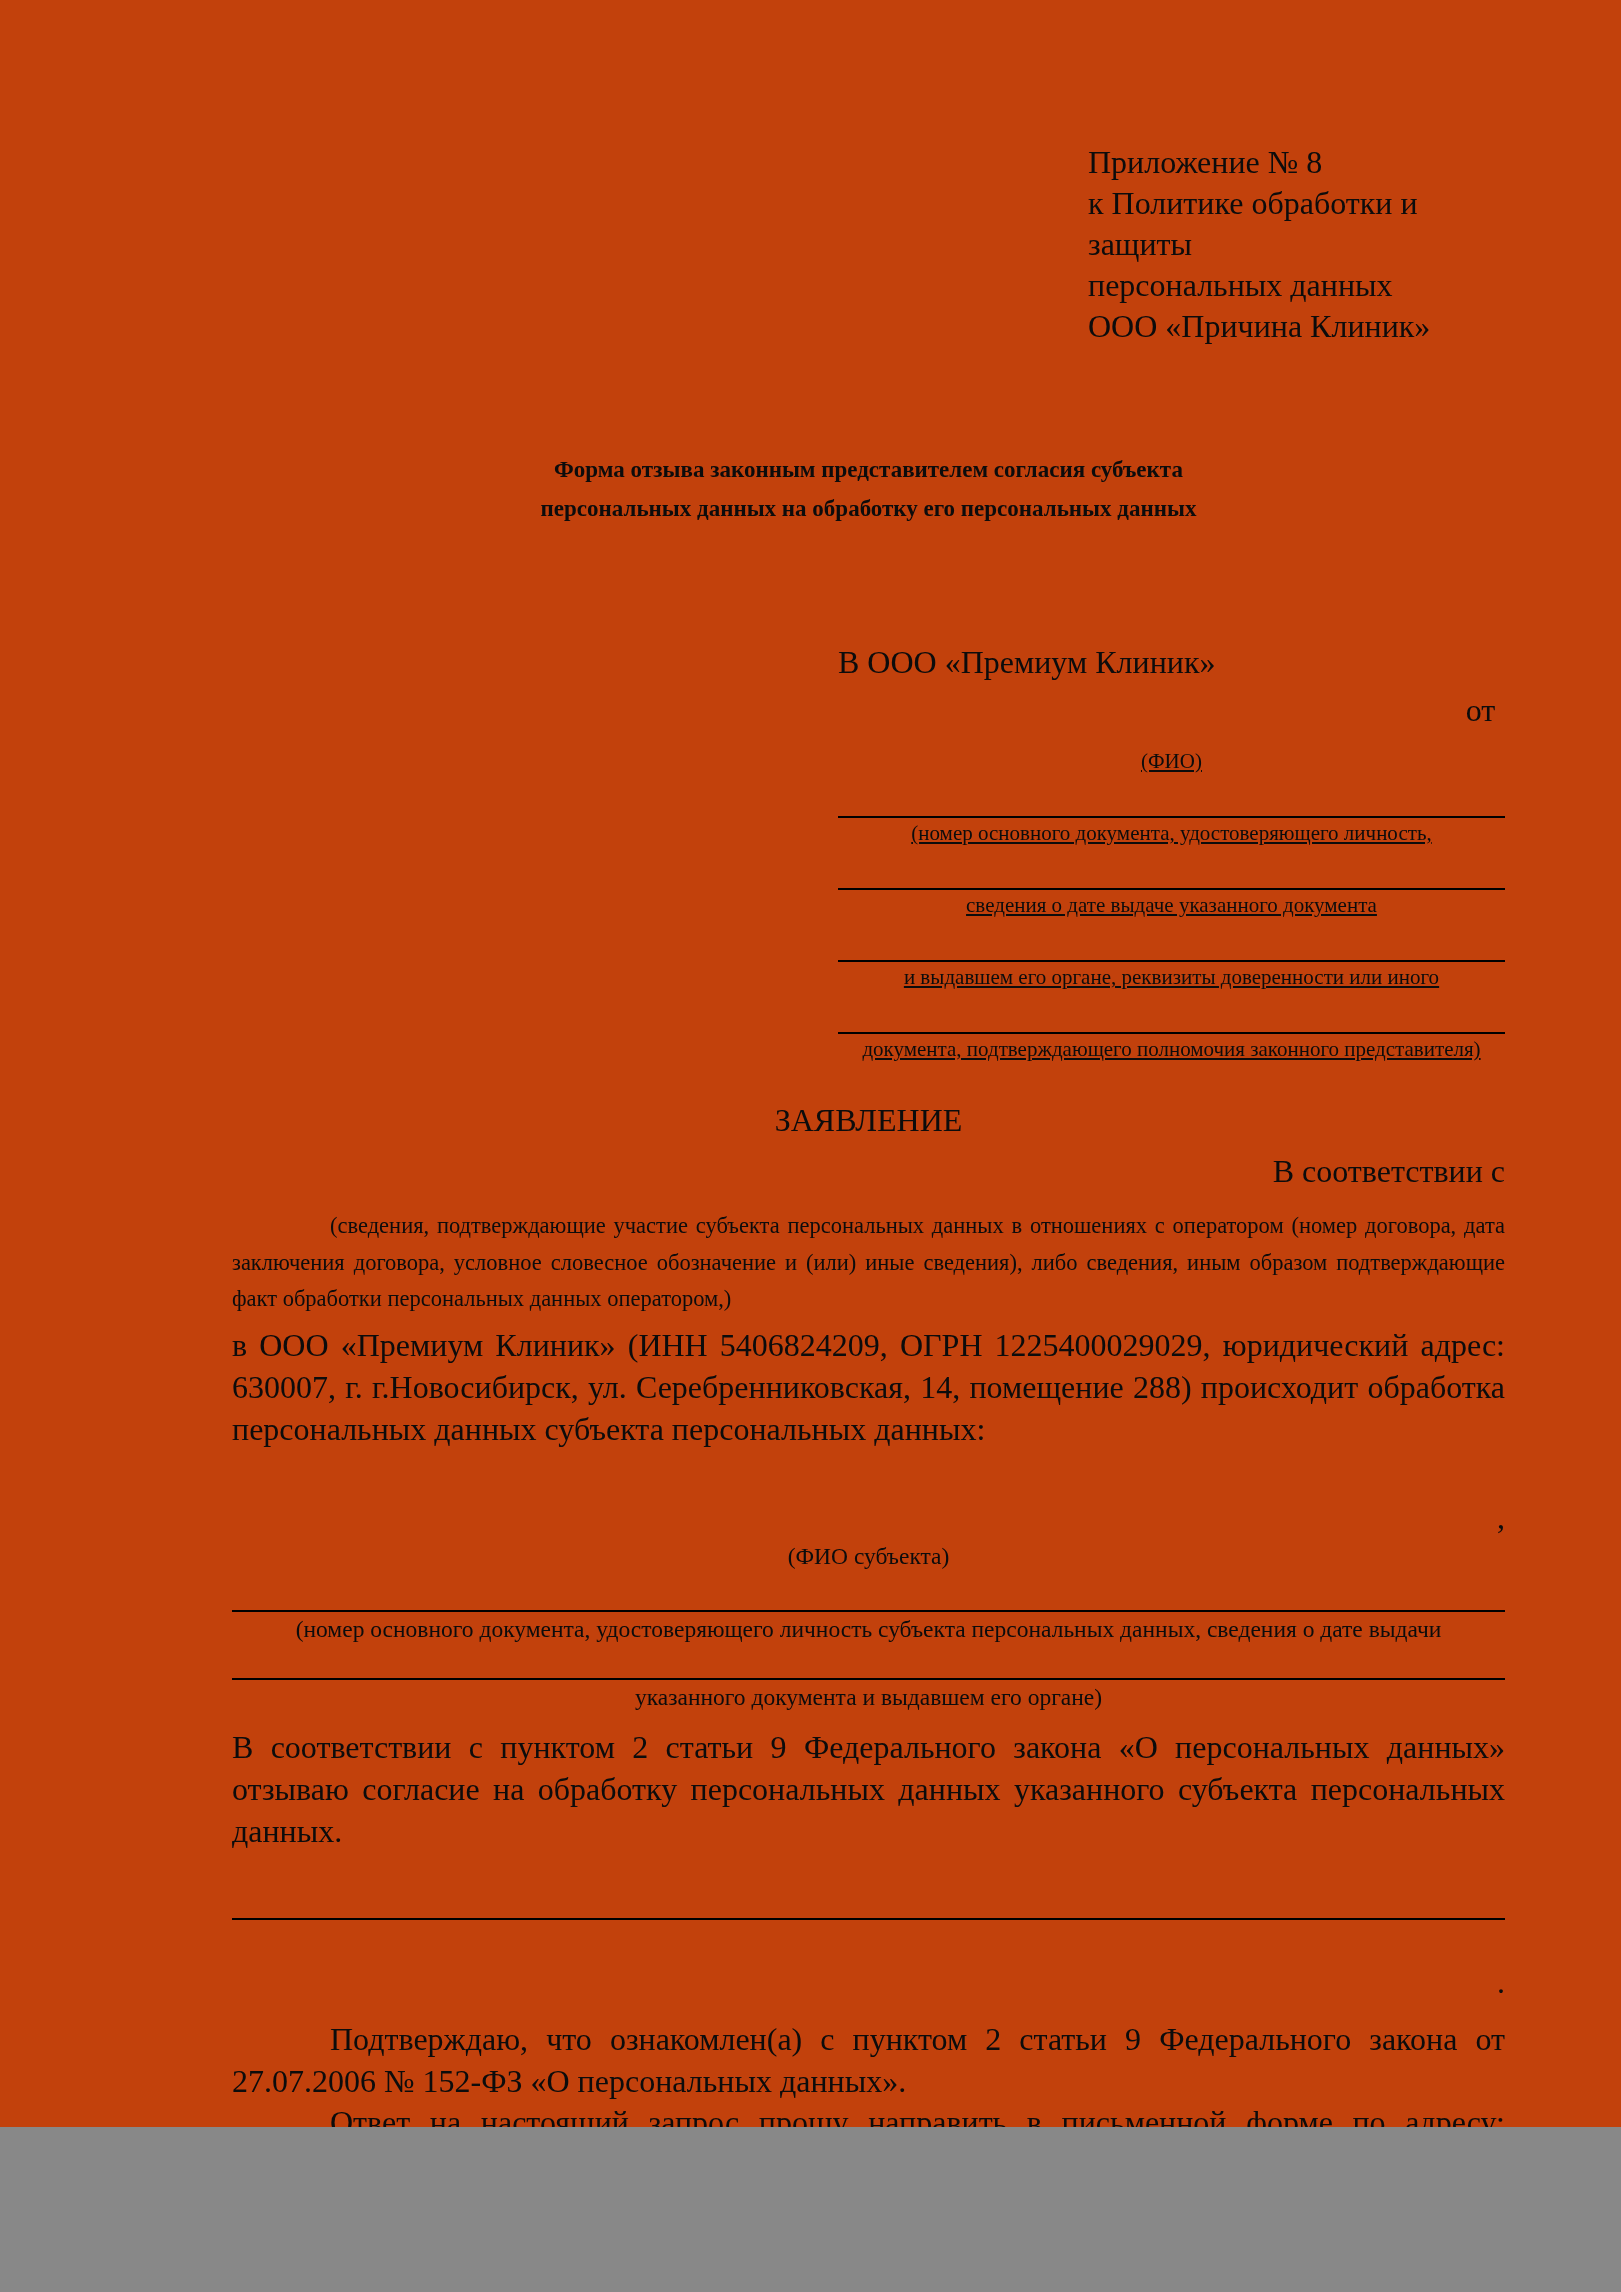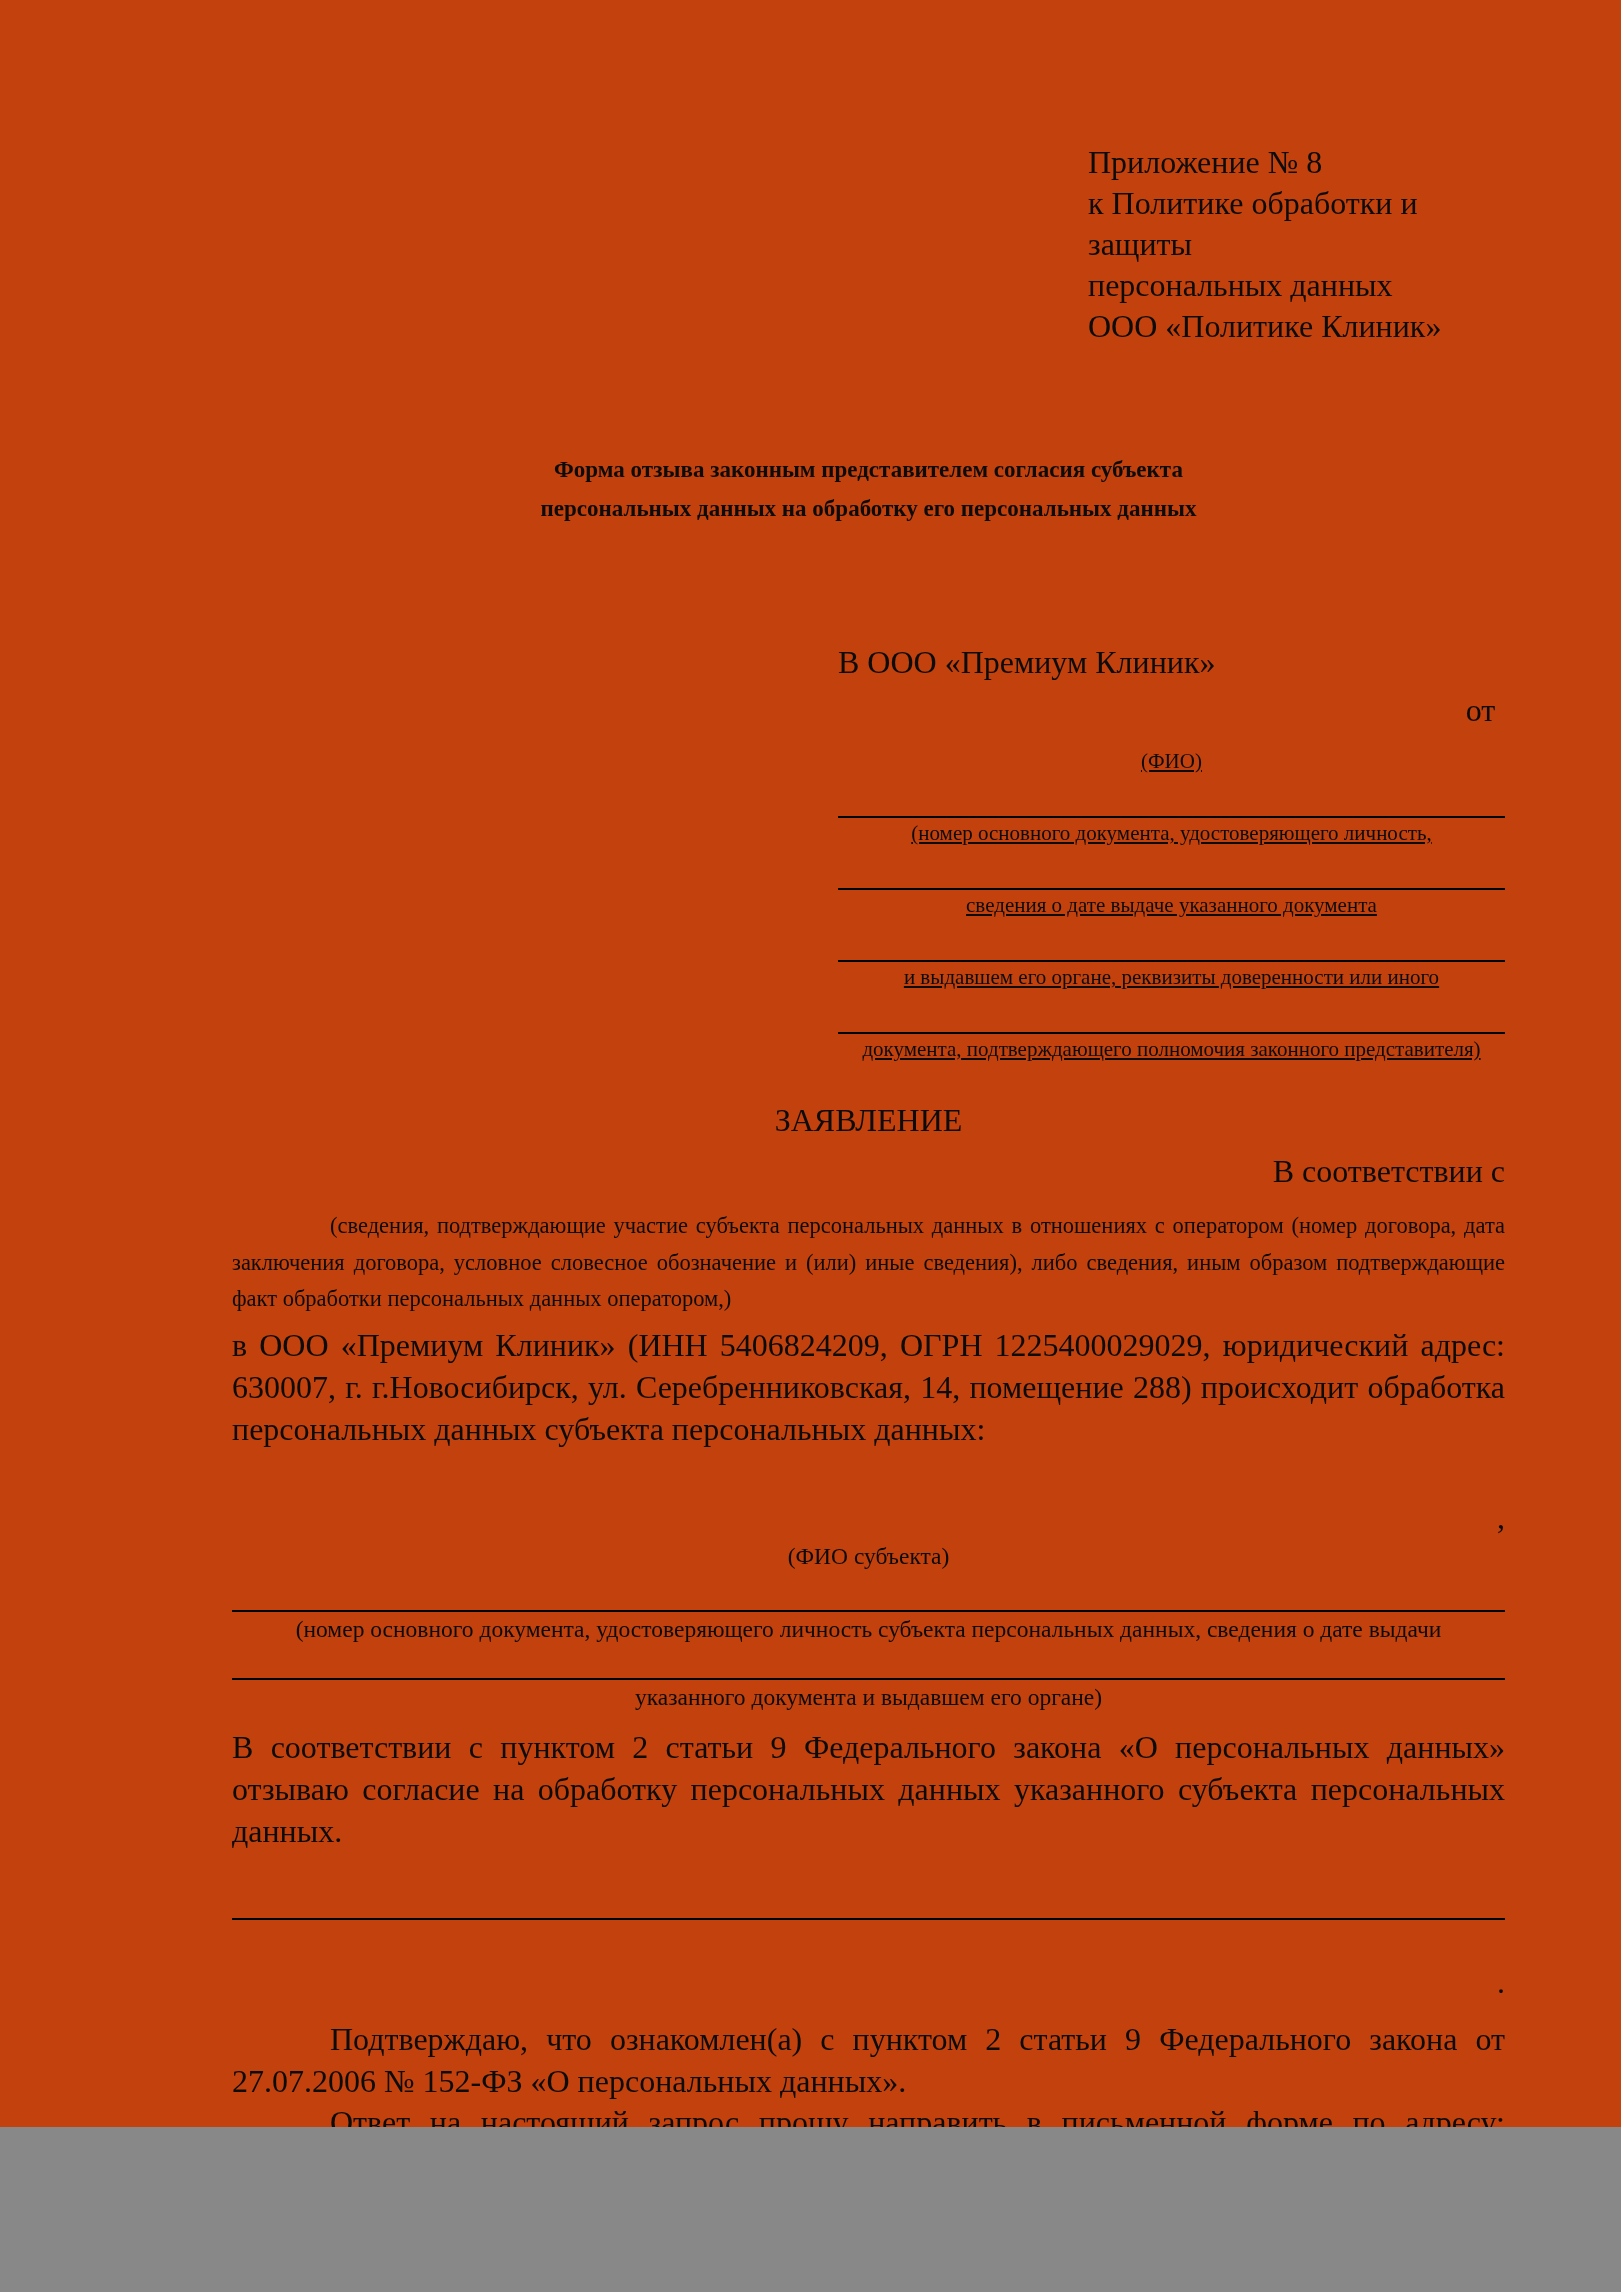--- a/index.html
+++ b/index.html
@@ -91,21 +91,21 @@
 </style>
 </head>
 <body>
 
 <div class="page">
 
   <div class="appendix">
     <div>Приложение № 8</div>
     <div>к Политике обработки и защиты</div>
     <div>персональных данных</div>
-    <div>ООО «Политике Клиник»</div>
+    <div>ООО «Причина Клиник»</div>
   </div>
 
   <div class="doc-title">
     <div>Форма отзыва законным представителем согласия субъекта</div>
     <div>персональных данных на обработку его персональных данных</div>
   </div>
 
   <div class="addressee">
     <div>В ООО «Премиум Клиник»</div>
     <div class="row">

